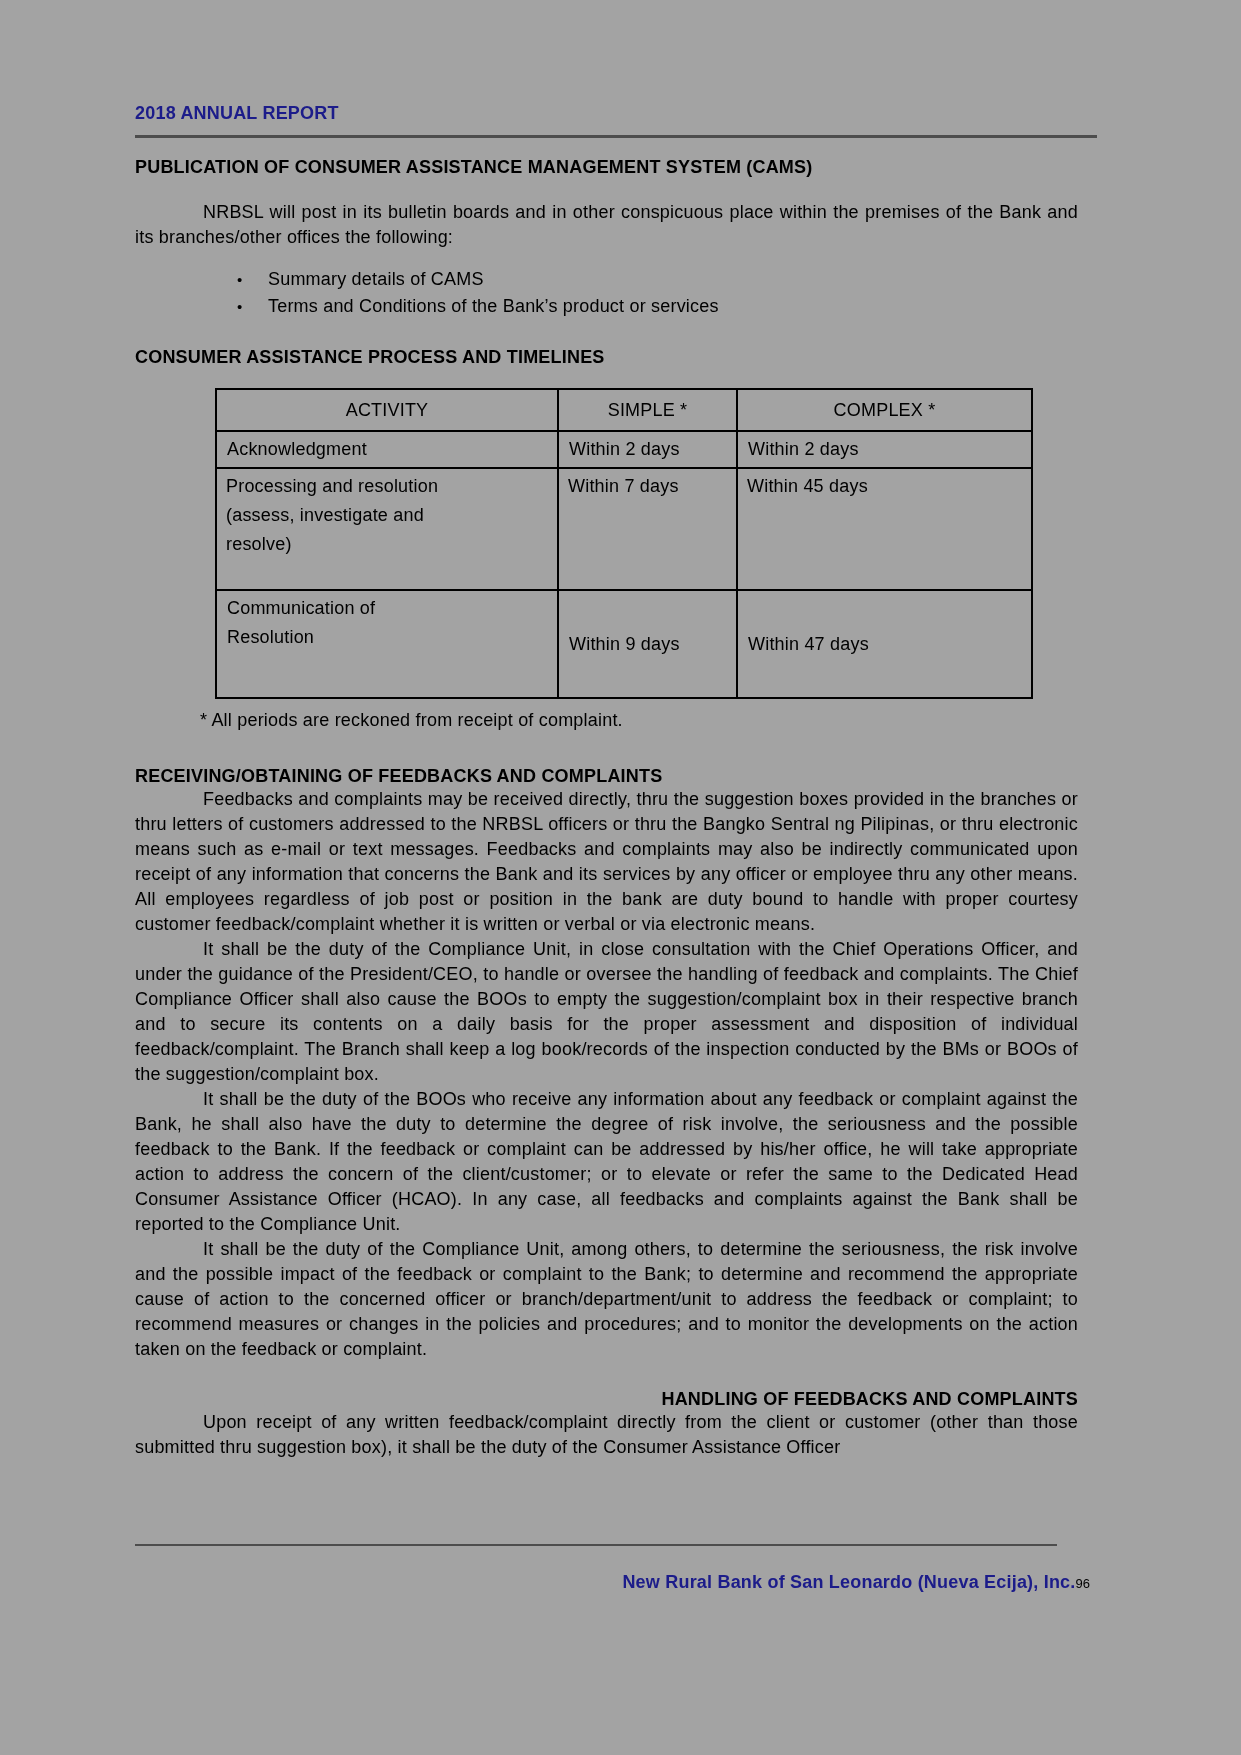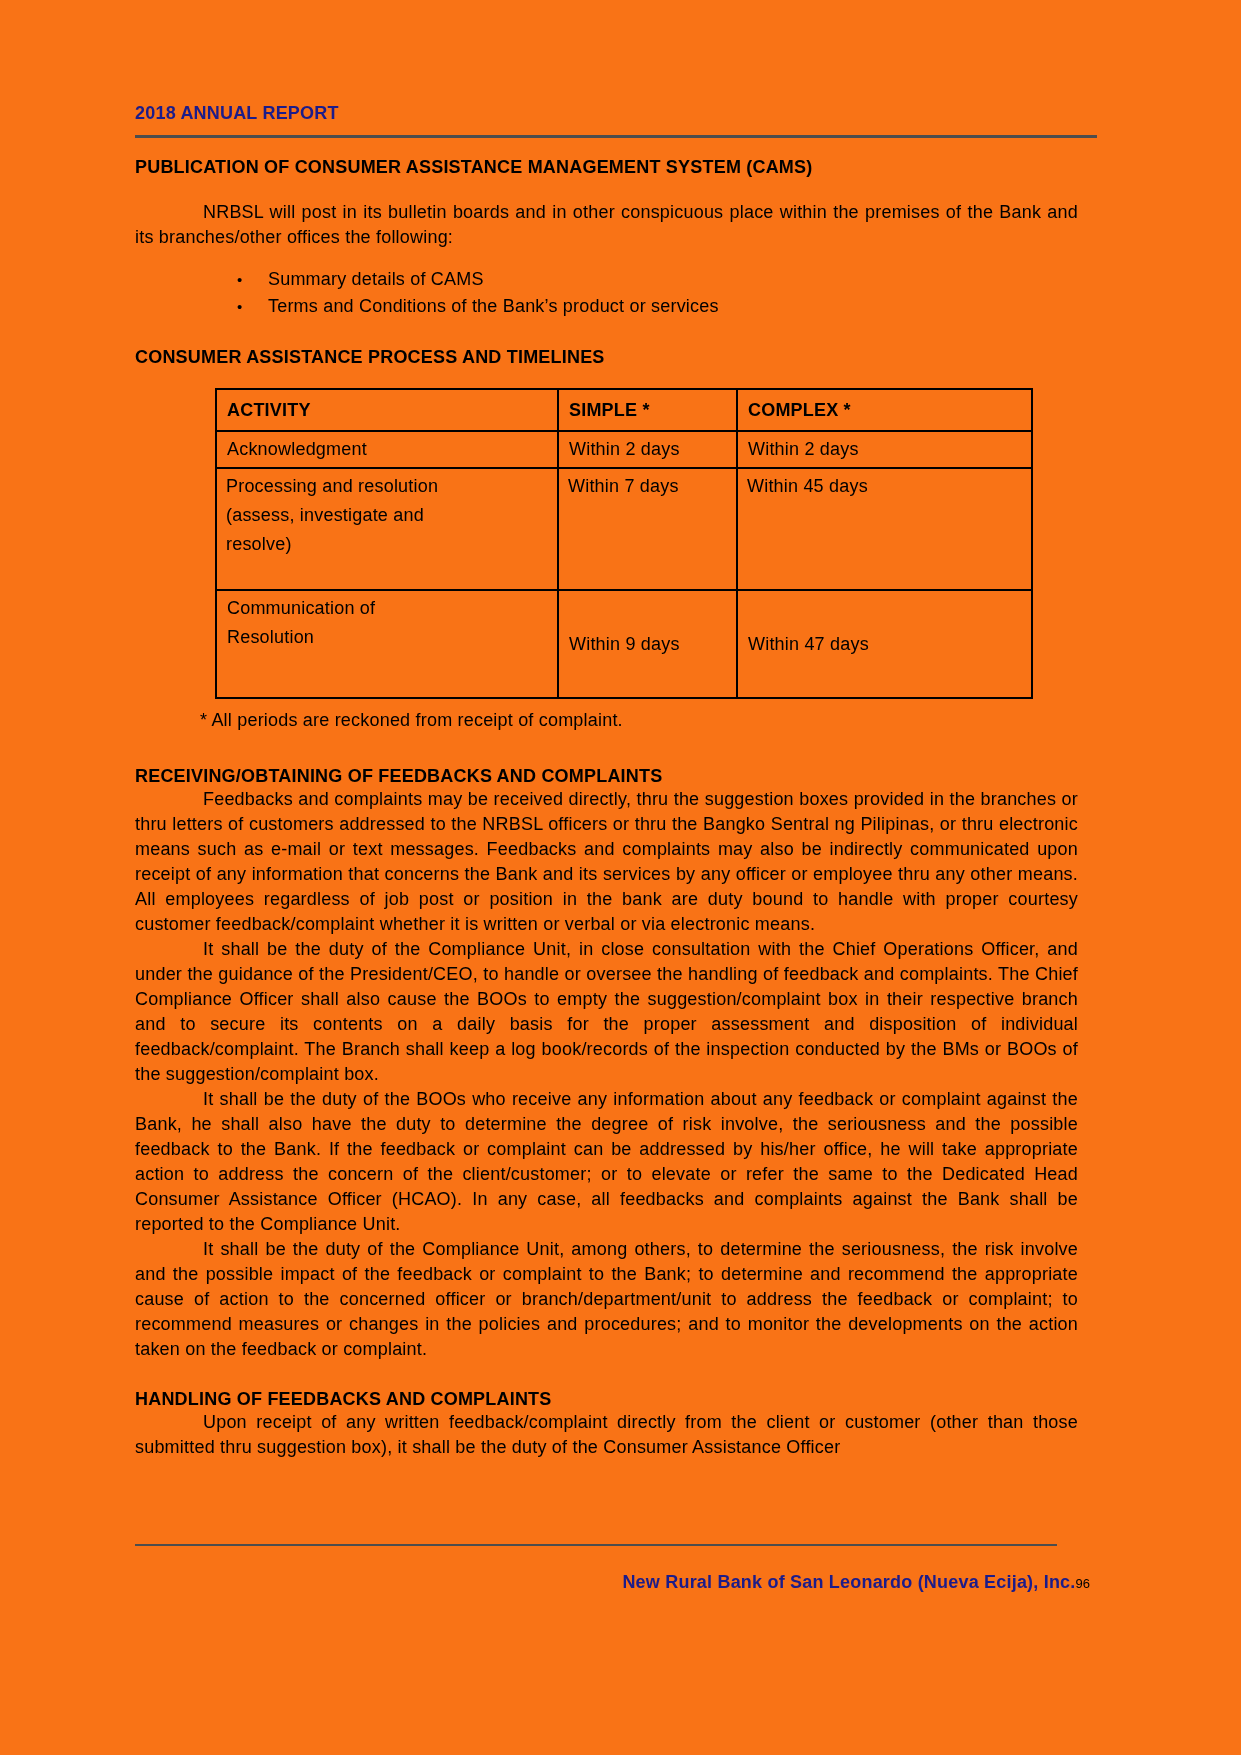--- a/index.html
+++ b/index.html
@@ -1,20 +1,20 @@
 <!DOCTYPE html>
 <html style="--navy: #1c1c8a; --rule: #4d4d4d;"><head>
 <meta charset="utf-8">
 <style>
   html, body { margin: 0; padding: 0; background: #e8e8e8; }
   .page {
     position: relative;
     width: 1241px;
     height: 1755px;
-    background: #f97316;
+    background: #a3a3a3;
     font-family: "Liberation Sans", "DejaVu Sans", sans-serif;
     color: #000;
     overflow: hidden;
   }
   .content {
     position: absolute;
     left: 135px;
     top: 0;
     width: 943px;
   }
@@ -35,21 +35,21 @@
   .h {
     font-size: 18px;
     font-weight: 700;
     letter-spacing: 0.2px;
     line-height: 22px;
     margin: 0;
   }
   .h-publication { margin-top: 18px; }
   .h-process     { margin-top: 26px; }
   .h-receiving   { margin-top: 32px; }
-  .h-handling    { margin-top: 26px; }
+  .h-handling    { margin-top: 26px; text-align: right; }
   .body {
     font-size: 18px;
     letter-spacing: 0.2px;
     line-height: 25px;
     text-align: justify;
     margin: 0;
   }
   .indent { text-indent: 68px; }
   .p-intro  { margin-top: 22px; }
   .p-body   { }
@@ -72,22 +72,22 @@
     border-collapse: collapse;
     table-layout: fixed;
   }
   table.timeline th, table.timeline td {
     border: 2px solid #000;
     font-size: 18px;
     letter-spacing: 0.2px;
     padding: 3px 10px;
   }
   table.timeline th {
-    font-weight: 700;
-    text-align: left;
+    font-weight: 400;
+    text-align: center;
     height: 34px;
   }
   col.c-activity { width: 342px; }
   col.c-simple   { width: 179px; }
   col.c-complex  { width: 295px; }
   td.act {
     text-align: left;
     vertical-align: top;
     padding-left: 12px;
     line-height: 29px;

